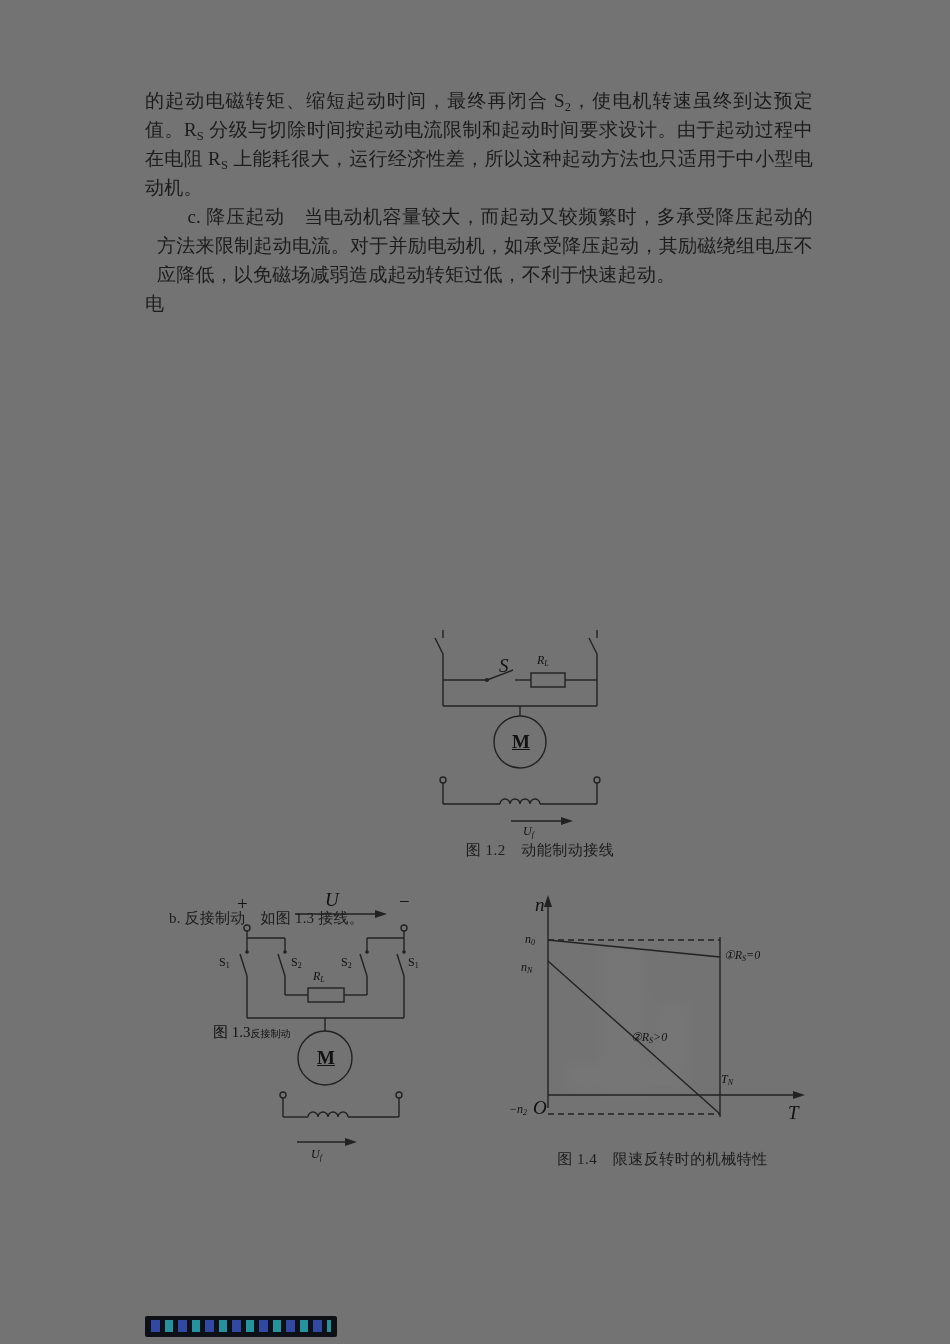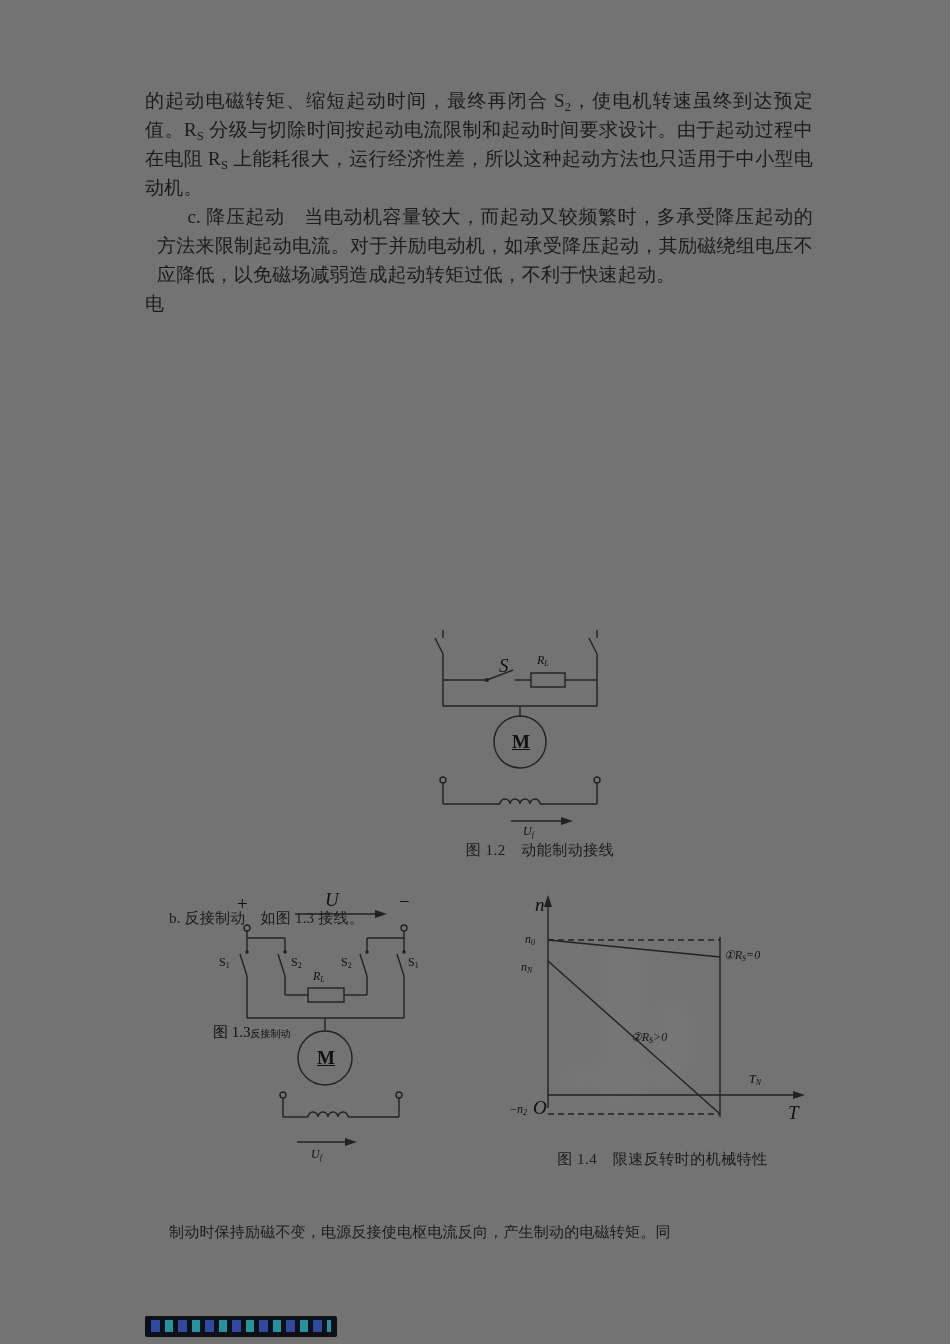--- a/index.html
+++ b/index.html
@@ -183,26 +183,25 @@
         <line x1="43" y1="221" x2="215" y2="221" stroke-dasharray="6,4"></line>
       </g>
       <polygon points="39,14 43,2 47,14" fill="#222"></polygon>
       <polygon points="288,198 300,202 288,206" fill="#222"></polygon>
     </svg>
     <span class="figlabel it big" style="left:30px;  top:2px;">n</span>
     <span class="figlabel it" style="left:20px;  top:40px;">n<sub>0</sub></span>
     <span class="figlabel it" style="left:16px;  top:60px;margin-top:8px;">n<sub>N</sub></span>
     <span class="figlabel it" style="left:219px; top:56px;">①R<sub>S</sub>=0</span>
     <span class="figlabel it" style="left:126px; top:138px;">②R<sub>S</sub>&gt;0</span>
-    <span class="figlabel it" style="left:216px; top:180px;margin-left:28px;">T<sub>N</sub></span>
+    <span class="figlabel it" style="left:216px; top:180px;">T<sub>N</sub></span>
     <span class="figlabel it big" style="left:28px;  top:205px;">O</span>
     <span class="figlabel it" style="left:4px;   top:210px;text-align:right;">−n<sub>2</sub></span>
     <span class="figlabel it big" style="left:283px; top:210px;">T</span>
   </figure>
   <div class="caption" style="left:505px; top:1150px; width:315px;">图 1.4　限速反转时的机械特性</div>
 
-  <div class="bodyline" style="left:145px; top:1178px; width:668px; text-indent:1.6em;">制动时保持励磁不变，电源反接使电枢电流反向，产生制动的电磁转矩。同</div>
 
   <div class="watermark">
     <div class="glyphs"></div>
   </div>
 
 </div>
 
 </body></html>

